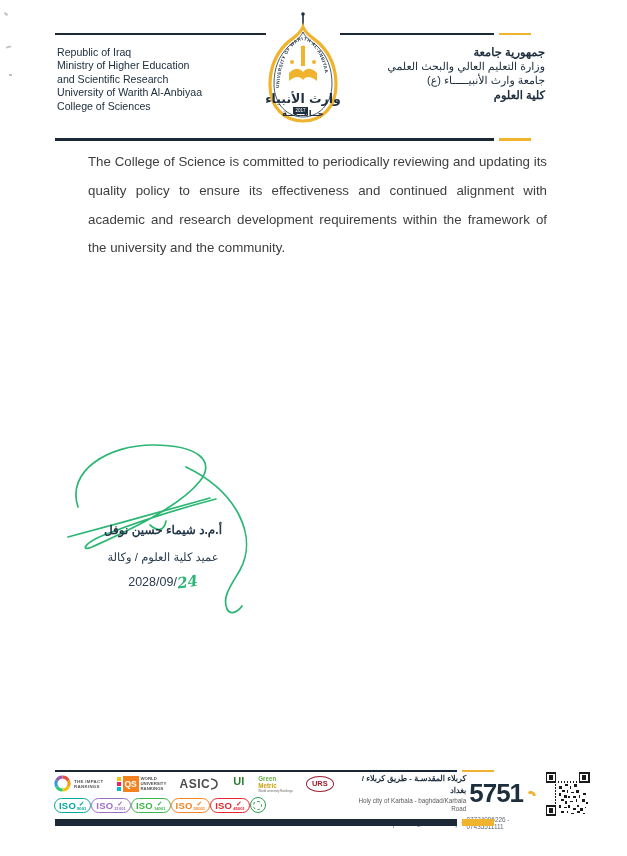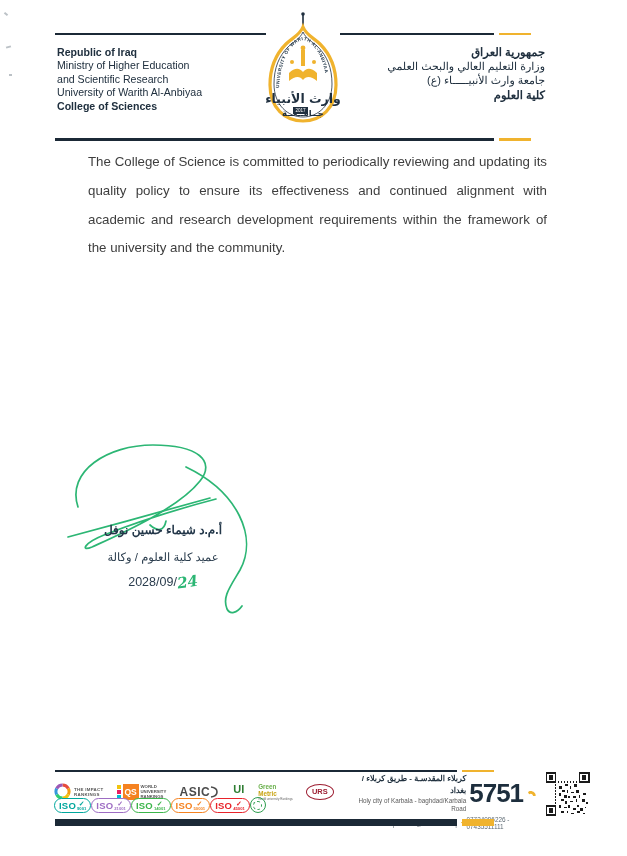--- a/index.html
+++ b/index.html
@@ -13,21 +13,21 @@
 
   
   .speck{position:absolute;background:#8e97a0;opacity:.6;}
 
   
   .rule{position:absolute;background:var(--navy_bar);}
   .rule.gold{background:var(--gold);}
 
   
   .hdr-en{position:absolute;left:57px;top:46px;font-size:10.6px;line-height:13.4px;color:#20303f;}
-  .hdr-en .b{font-weight:bold;}
+  .hdr-en .b{font-weight:normal;}
   .hdr-ar{position:absolute;right:82px;top:45px;direction:rtl;text-align:right;
           font-size:11px;line-height:14.2px;color:#20303f;}
   .hdr-ar .b{font-weight:bold;font-size:11.5px;}
 
   
   .logo{position:absolute;left:266px;top:10px;width:74px;height:130px;background:#fff;}
 
   
   .body-par{position:absolute;left:88px;top:148px;width:459px;font-size:13.3px;
             line-height:28.8px;color:var(--body_text);text-align:justify;text-align-last:left;}
@@ -37,21 +37,21 @@
   .sig-name{position:absolute;left:78px;top:523px;width:170px;text-align:center;direction:rtl;
             font-weight:bold;font-size:12px;color:#24384a;}
   .sig-title{position:absolute;left:78px;top:550px;width:170px;text-align:center;direction:rtl;
              font-size:11.5px;color:#2a3c4d;}
   .sig-date{position:absolute;left:78px;top:572px;width:170px;text-align:center;
             font-size:12.5px;color:#2a3c4d;}
   .hand{display:inline-block;font-family:"DejaVu Serif",serif;font-style:italic;
         color:var(--green);font-size:15px;font-weight:bold;transform:rotate(-8deg) translateY(1px);}
 
   
-  .badges-row1{position:absolute;left:54px;top:774px;height:19px;display:flex;align-items:center;gap:13px;margin-top:8px;}
+  .badges-row1{position:absolute;left:54px;top:774px;height:19px;display:flex;align-items:center;gap:13px;}
   .badges-row2{position:absolute;left:54px;top:796px;height:17px;display:flex;align-items:flex-end;}
 
   .impact{display:flex;align-items:center;gap:3px;}
   .impact .txt{font-size:4.4px;font-weight:bold;color:#555;line-height:5px;letter-spacing:.3px;}
 
   .qs{display:flex;align-items:center;gap:2px;}
   .qs .strip{display:flex;flex-direction:column;gap:1px;}
   .qs .strip i{width:4px;height:4px;display:block;}
   .qs .box{width:16px;height:16px;background:#f58220;color:#fff;font-weight:bold;font-size:8.5px;
            display:flex;align-items:center;justify-content:center;}
@@ -110,21 +110,21 @@
 
   <div class="hdr-en">
     <div class="b">Republic of Iraq</div>
     <div>Ministry of Higher Education</div>
     <div>and Scientific Research</div>
     <div>University of Warith Al-Anbiyaa</div>
     <div class="b">College of Sciences</div>
   </div>
 
   <div class="hdr-ar">
-    <div class="b">جمهورية العراق</div>
+    <div class="b">جمهورية جامعة</div>
     <div>وزارة التعليم العالي والبحث العلمي</div>
     <div>جامعة وارث الأنبيـــــاء (ع)</div>
     <div class="b">كلية العلوم</div>
   </div>
 
   <div class="logo">
     <svg viewBox="0 0 74 130" width="74" height="130">
       <defs>
         <path id="arcpath" d="M13,80 C14,50 25,32 37,30 C49,32 60,50 61,80" fill="none"></path>
       </defs>

